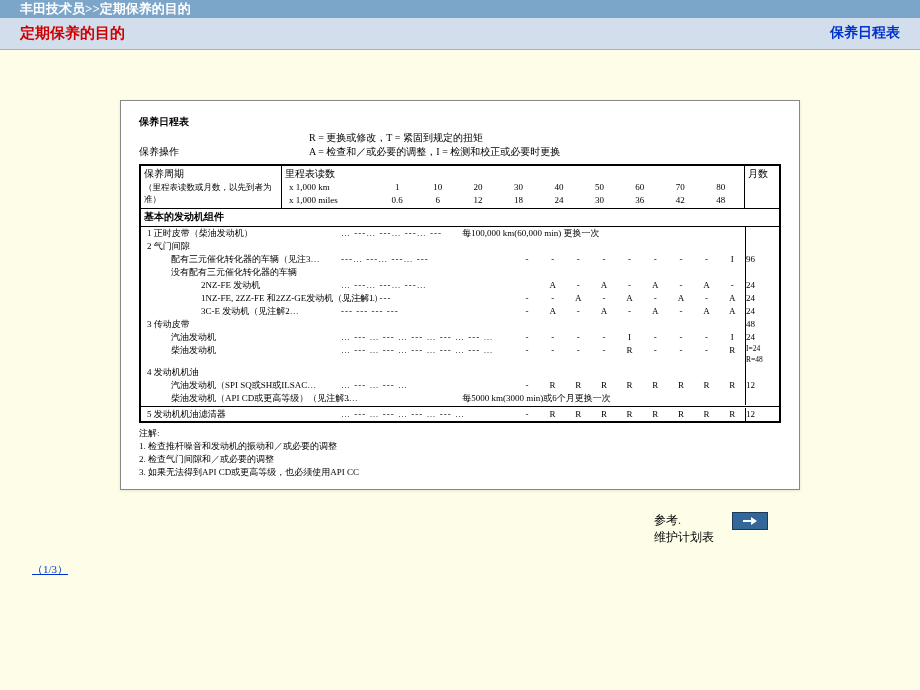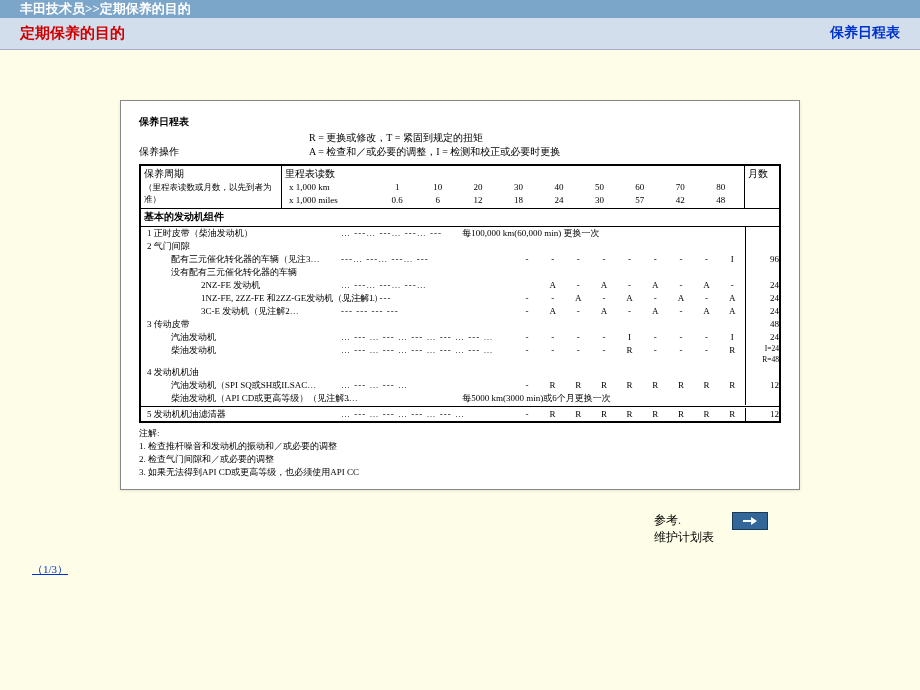--- a/index.html
+++ b/index.html
@@ -99,21 +99,21 @@
   white-space: nowrap;
   letter-spacing: 1px;
 }
 .dataline .cells {
   flex: 2;
   display: flex;
 }
 .dataline .cells span { flex: 1; text-align: center; }
 .dataline .m {
   width: 34px;
-  text-align: right;
+  text-align: left;
   border-left: 1px solid #000;
 }
 .dataline .noteinline {
   flex: 3.5;
 }
 .notes { margin-top: 4px; font-size: 9px; }
 .notes div { margin: 0; }
 .footer {
   margin-top: 22px;
   display: flex;
@@ -188,21 +188,21 @@
               <div class="cell">80</div>
           </div>
           <div class="numrow">
             <div class="lab">x 1,000 miles</div>
             <div class="cell">0.6</div>
               <div class="cell">6</div>
               <div class="cell">12</div>
               <div class="cell">18</div>
               <div class="cell">24</div>
               <div class="cell">30</div>
-              <div class="cell">57</div>
+              <div class="cell">36</div>
               <div class="cell">42</div>
               <div class="cell">48</div>
           </div>
         </div>
         <div class="tb-right">月数</div>
       </div>
 
       <div class="section-title">基本的发动机组件</div>
 
       <div class="dataline">

